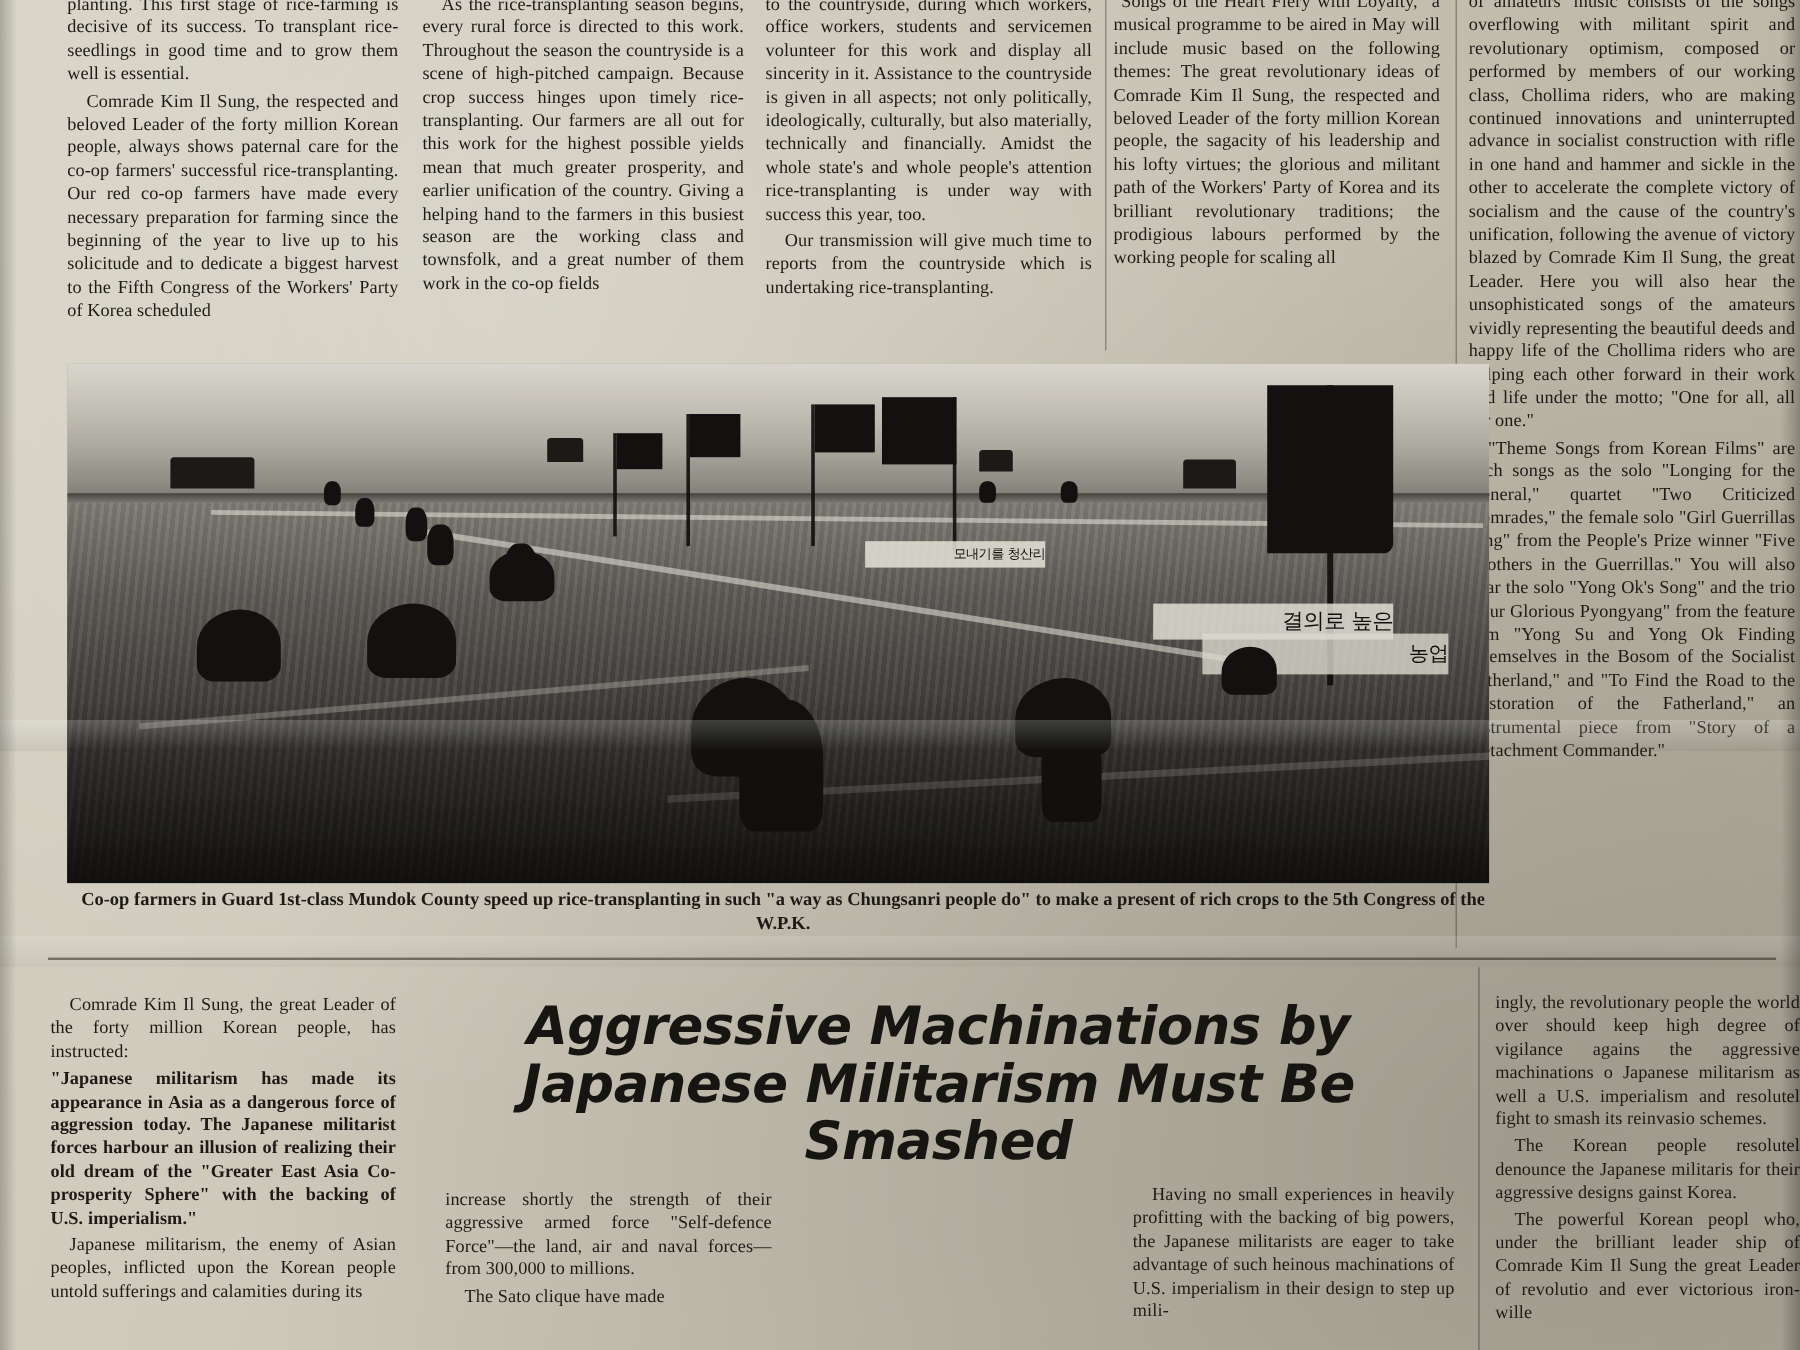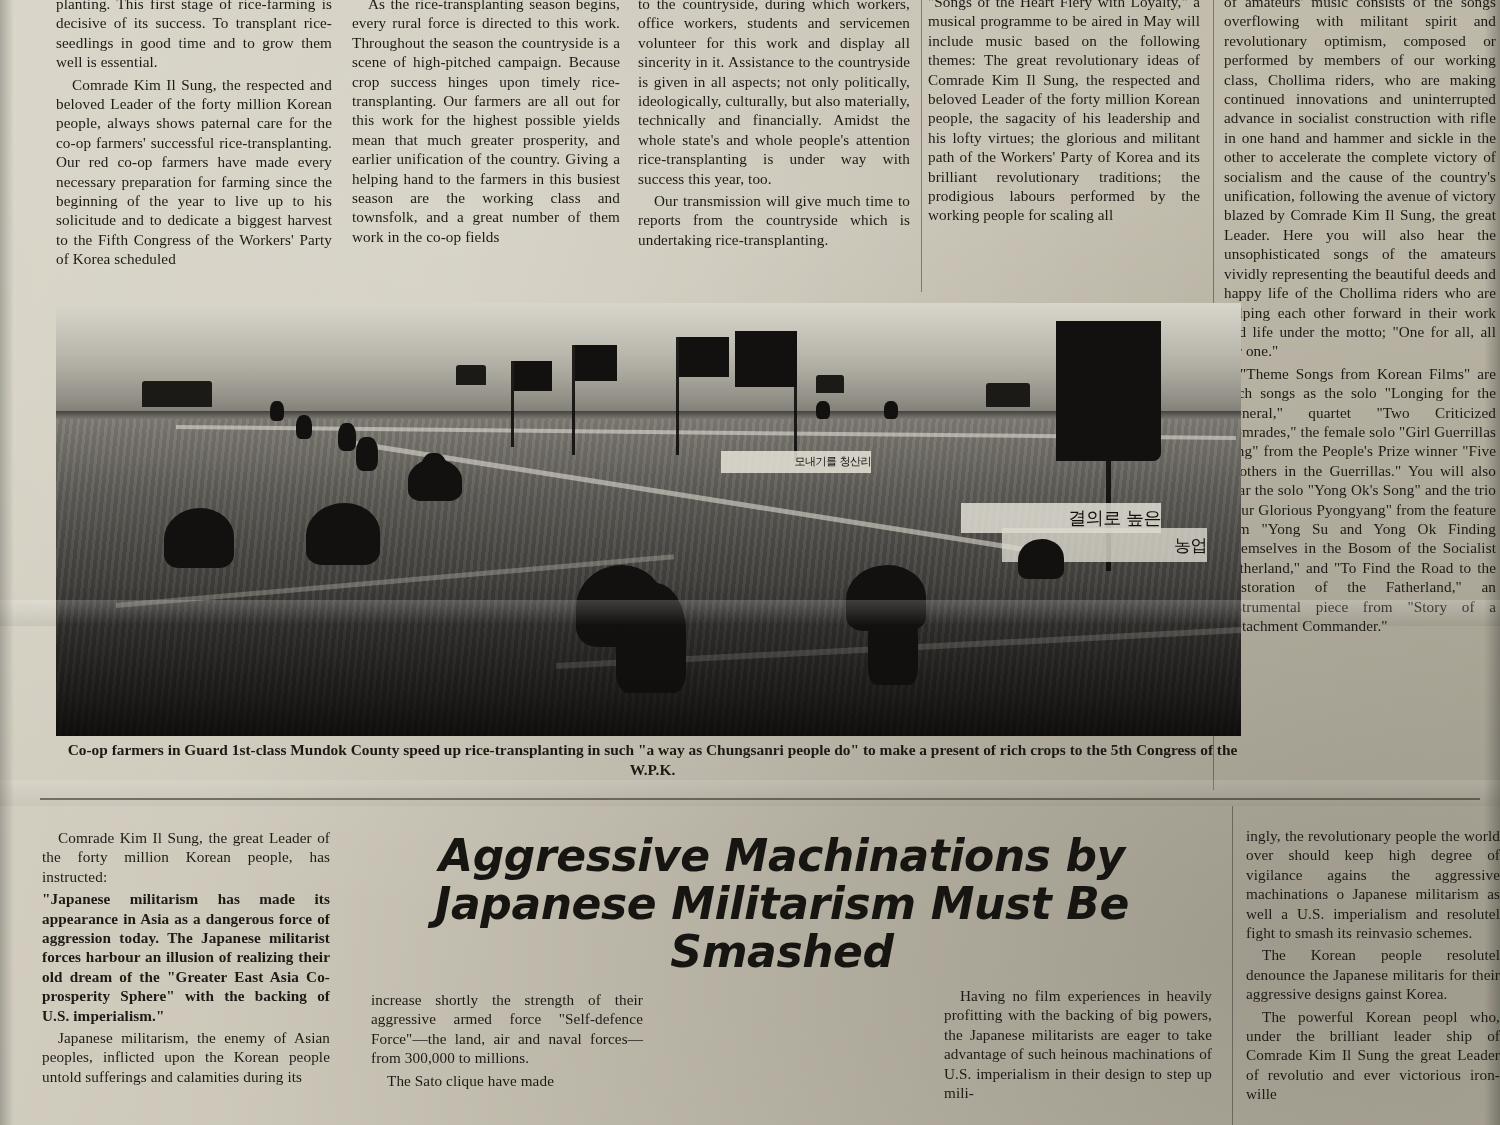--- a/index.html
+++ b/index.html
@@ -267,21 +267,21 @@
     <p class="ind">Japanese militarism, the enemy of Asian peoples, inflicted upon the Korean people untold sufferings and calamities during its</p>
   </div>
 
   <div class="col" style="left:352px; top:990px; width:272px;margin-left:19px;">
     <p>increase shortly the strength of their aggressive armed force "Self-defence Force"—the land, air and naval forces—from 300,000 to millions.</p>
     <p class="ind">The Sato clique have made</p>
   </div>
 
 
   <div class="col" style="left:944px; top:986px; width:268px;">
-    <p class="ind">Having no film experiences in heavily profitting with the backing of big powers, the Japanese militarists are eager to take advantage of such heinous machinations of U.S. imperialism in their design to step up mili-</p>
+    <p class="ind">Having no small experiences in heavily profitting with the backing of big powers, the Japanese militarists are eager to take advantage of such heinous machinations of U.S. imperialism in their design to step up mili-</p>
   </div>
 
   <div class="col" style="left:1246px; top:826px; width:254px;">
     <p>ingly, the revolutionary people the world over should keep high degree of vigilance agains the aggressive machinations o Japanese militarism as well a U.S. imperialism and resolutel fight to smash its reinvasio schemes.</p>
     <p class="ind">The Korean people resolutel denounce the Japanese militaris for their aggressive designs gainst Korea.</p>
     <p class="ind">The powerful Korean peopl who, under the brilliant leader ship of Comrade Kim Il Sung the great Leader of revolutio and ever victorious iron-wille</p>
   </div>
 
   <div class="vrule" style="left:1232px; top:806px; height:320px;"></div>
 

